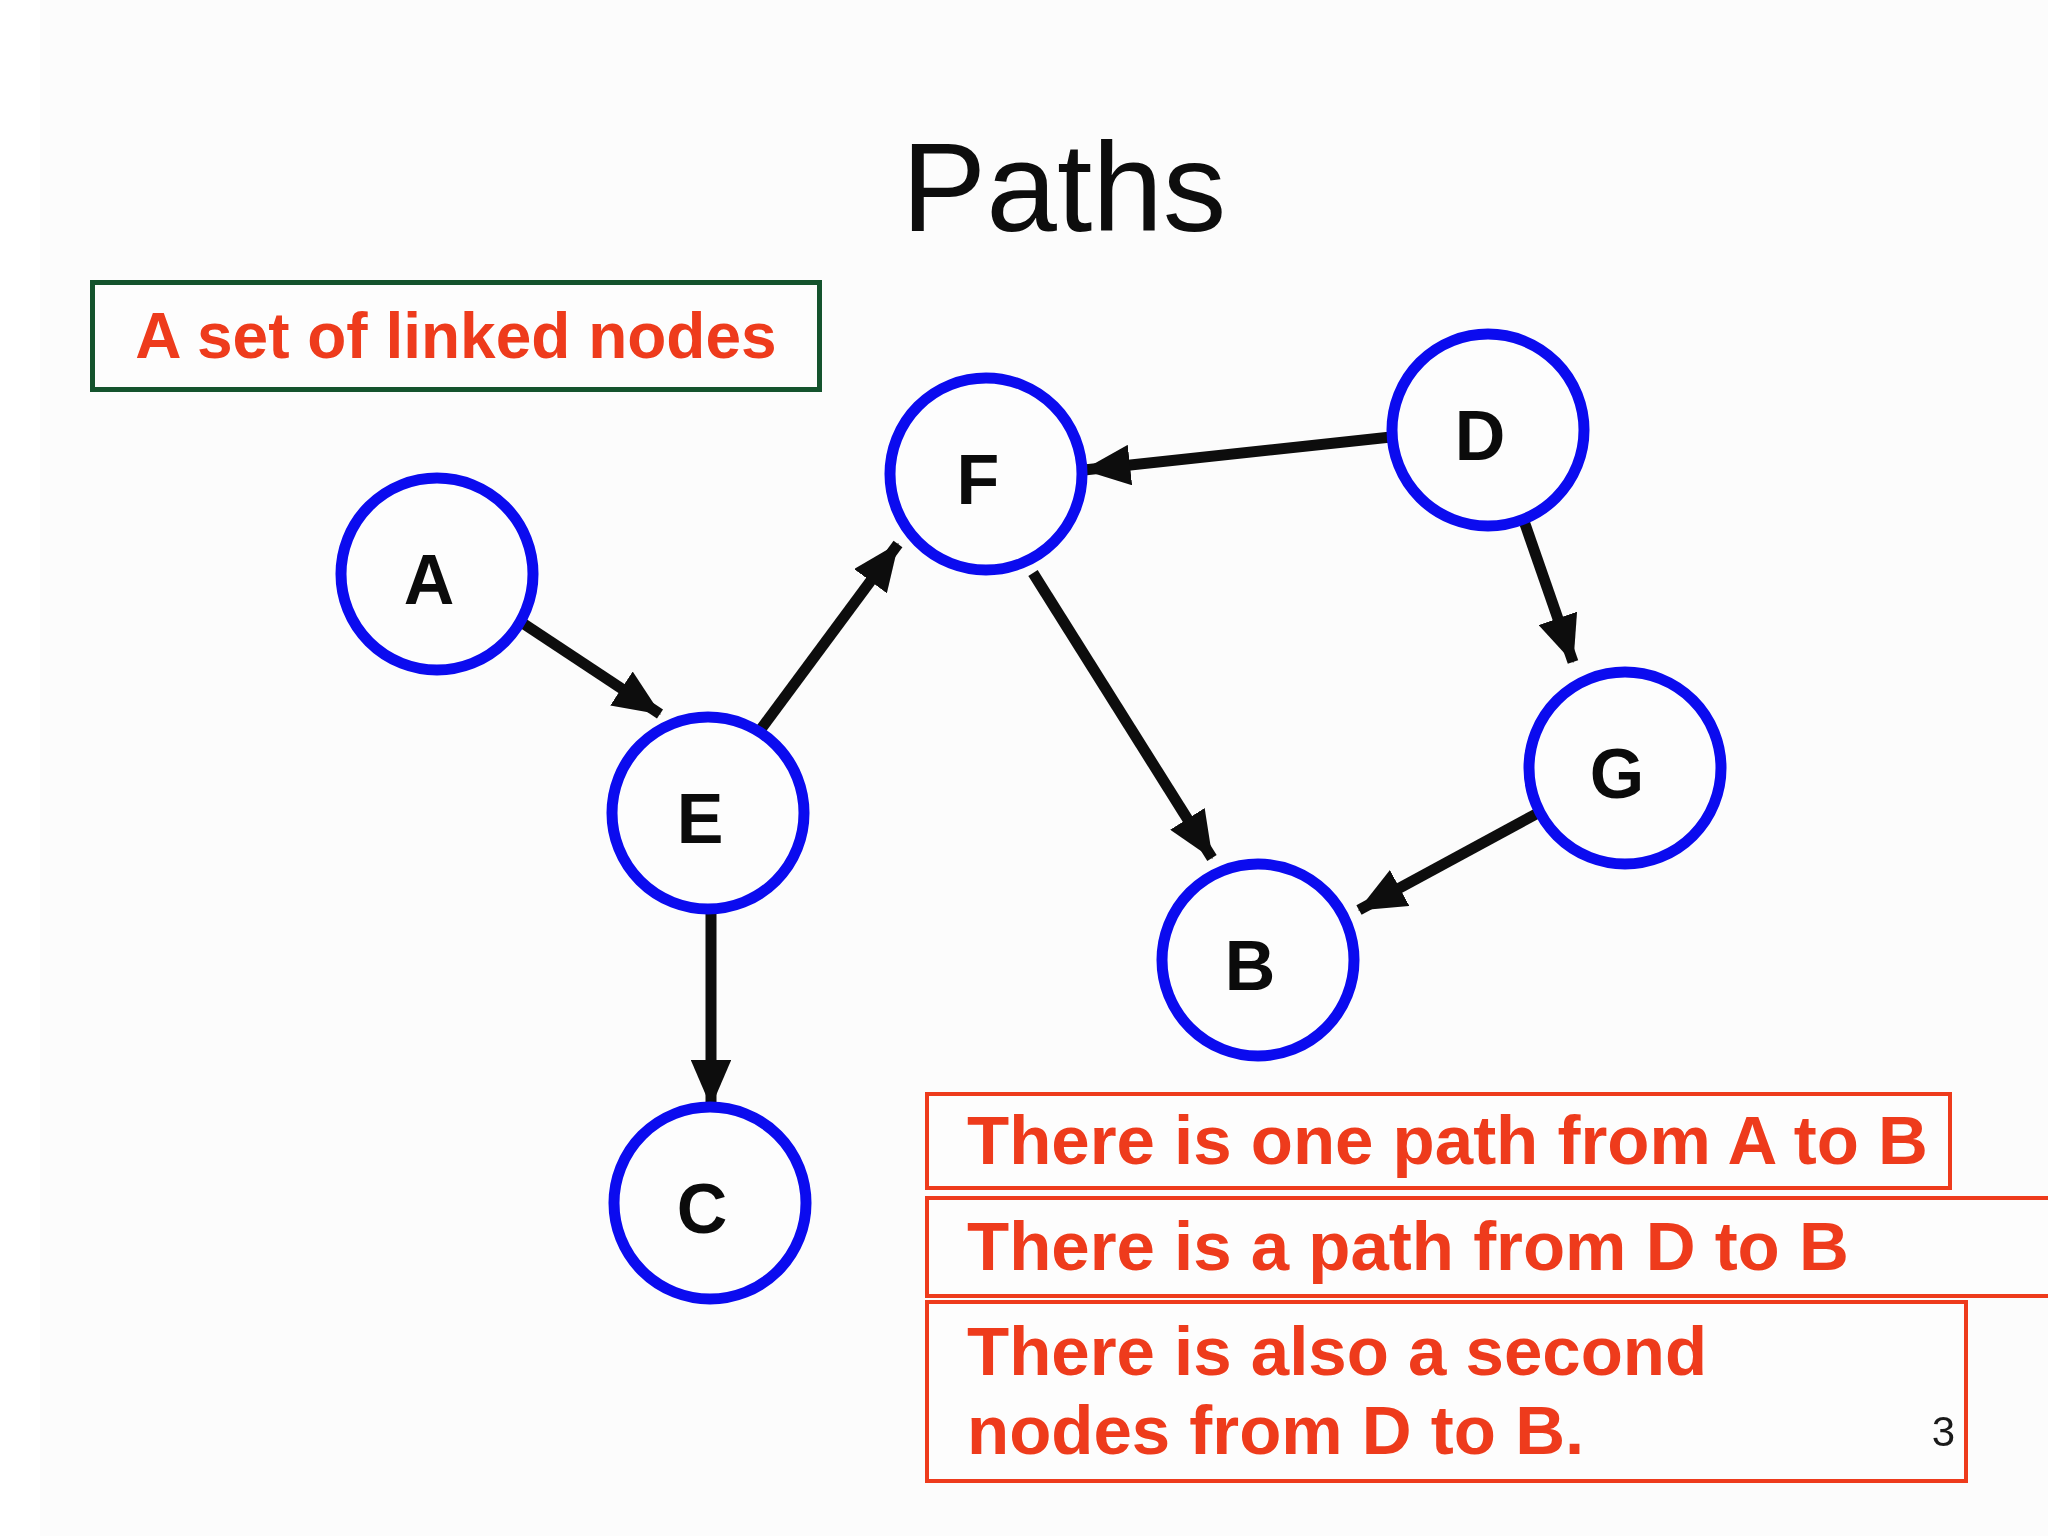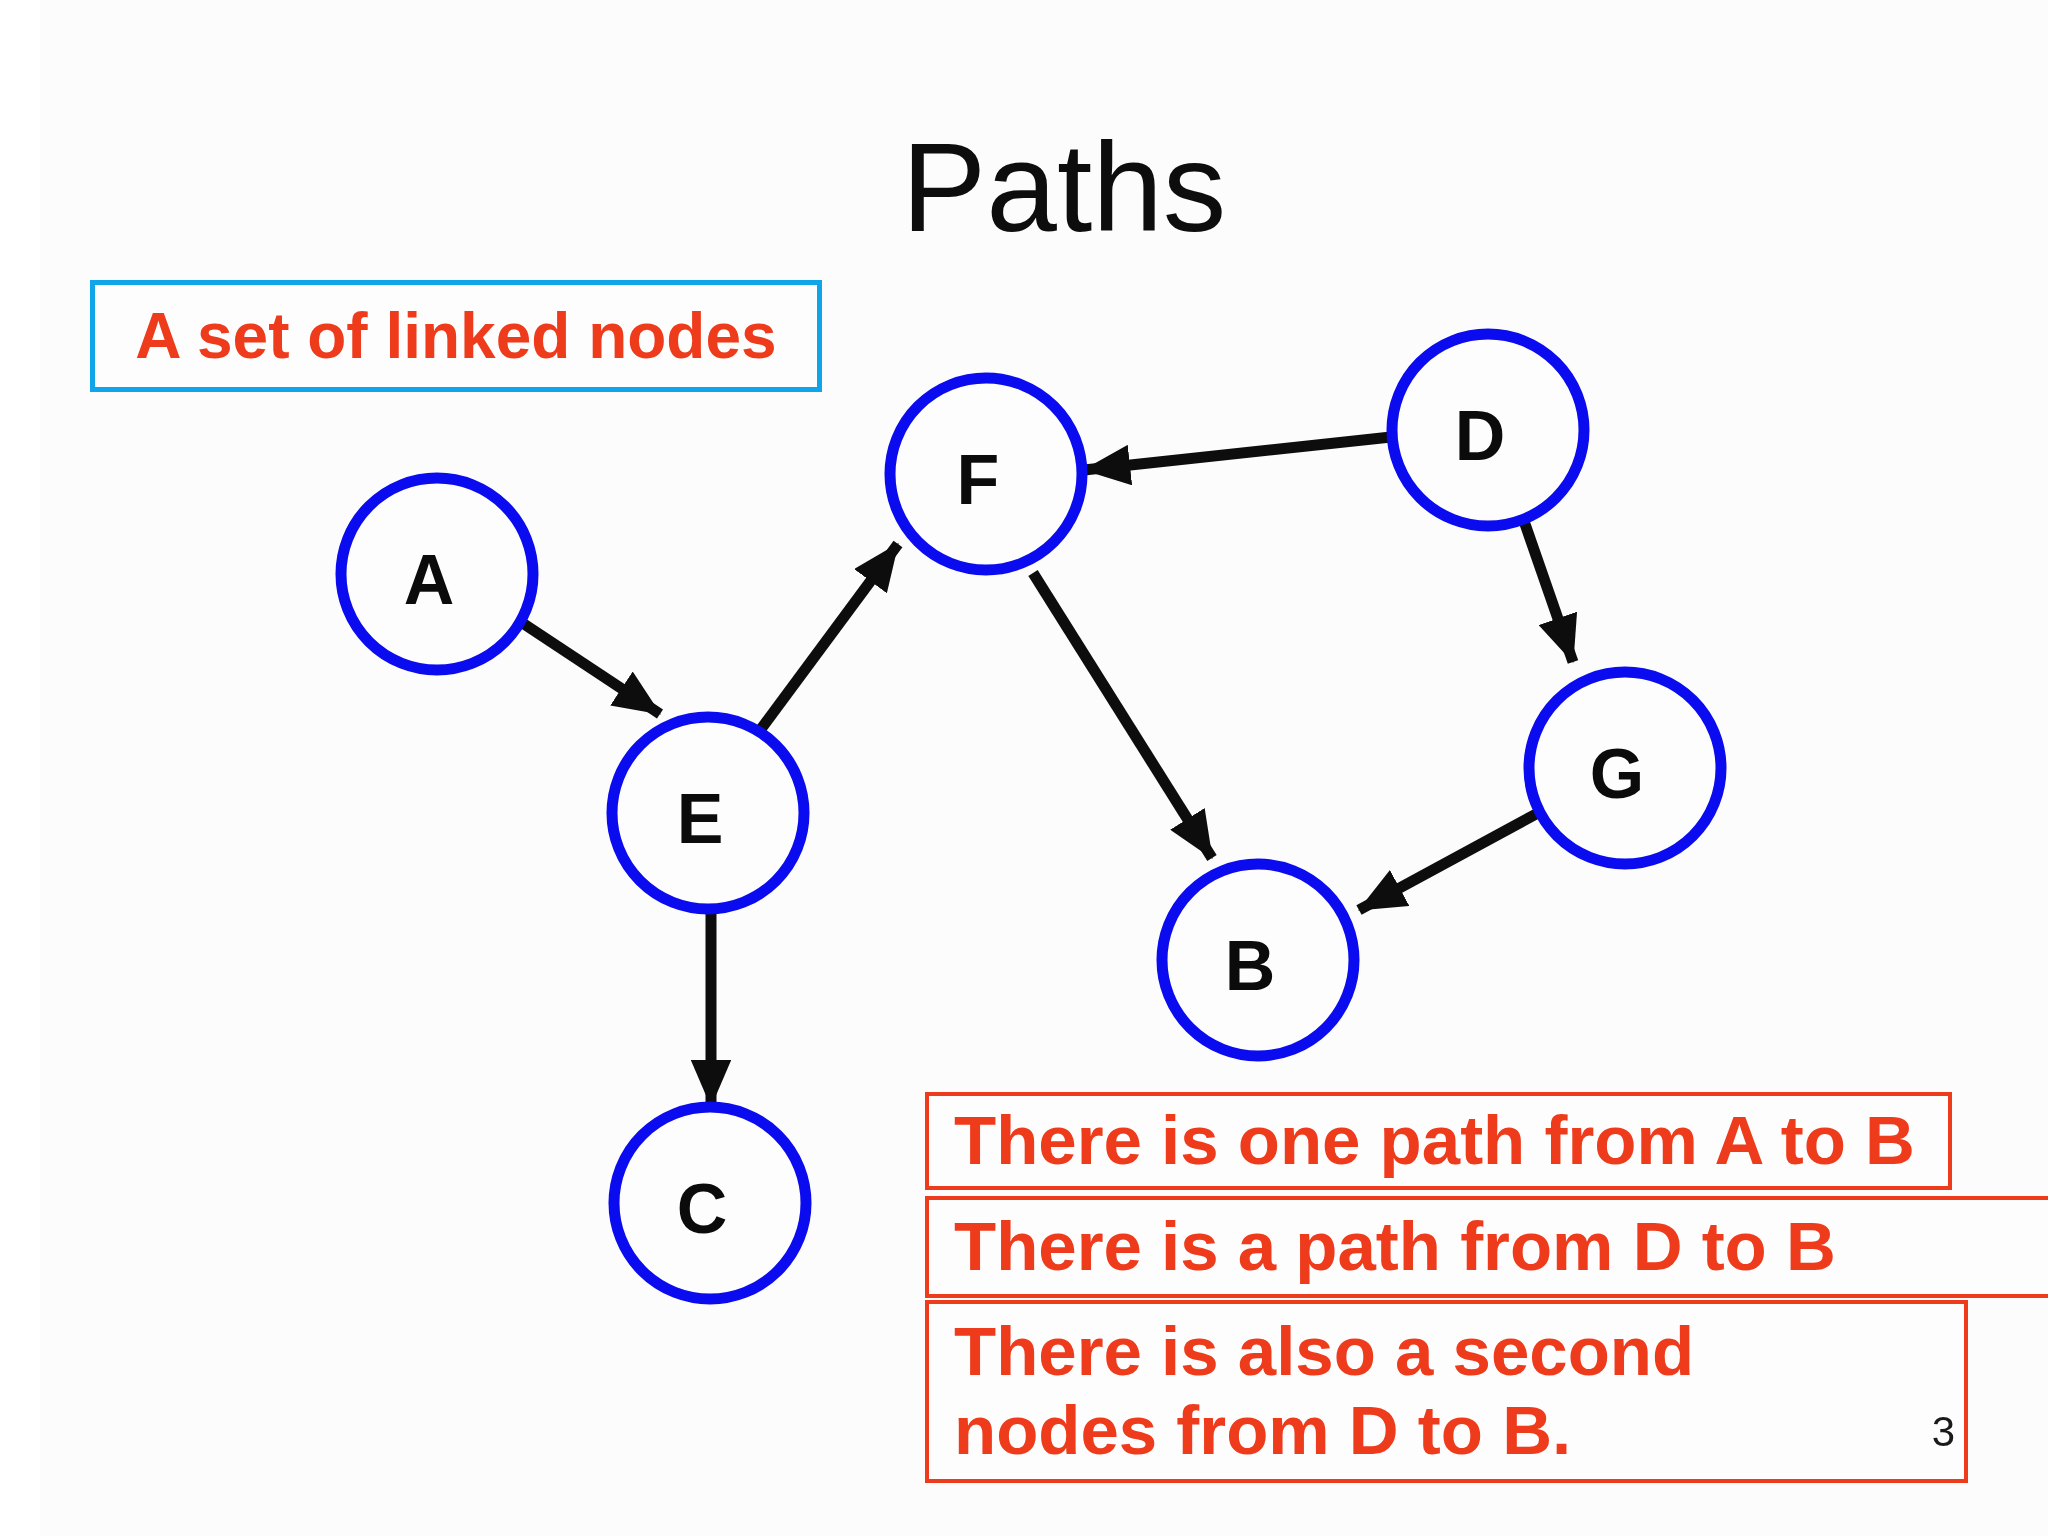--- a/index.html
+++ b/index.html
@@ -6,32 +6,32 @@
   body{width:2048px;height:1536px;font-family:"Liberation Sans","DejaVu Sans",sans-serif;}
   .slide{position:relative;width:2048px;height:1536px;background:#fcfcfc;overflow:hidden;margin-left:40px;}
 
   .title{
     position:absolute;left:0;top:118px;width:2048px;
     text-align:center;font-size:127px;line-height:1.1;font-weight:400;color:#0d0d0d;
   }
 
   .callout{
     position:absolute;left:50px;top:280px;width:732px;height:112px;
-    box-sizing:border-box;border:5px solid #0ea5e9;background:#fdfdfd;
+    box-sizing:border-box;border:5px solid #14532d;background:#fdfdfd;
     display:flex;align-items:center;justify-content:center;
     font-size:64px;font-weight:700;color:#ee3b1c;white-space:nowrap;
   }
 
   #graph-svg{position:absolute;left:0;top:0;width:2048px;height:1536px;}
 
   .note{
     position:absolute;box-sizing:border-box;border:4px solid #ee3b1c;background:#fdfdfd;
     display:flex;align-items:center;
     font-size:69px;font-weight:700;color:#ee3b1c;line-height:1.14;
-    padding-left:25px;
+    padding-left:38px;
   }
   .note-1{left:885px;top:1092px;width:1027px;height:98px;white-space:nowrap;}
   .note-2{left:885px;top:1196px;width:1257px;height:102px;white-space:nowrap;}
   .note-3{left:885px;top:1300px;width:1043px;height:183px;}
   .note-3 .note-text{max-width:960px;}
 
   .page-number{
     position:absolute;left:1860px;top:1408px;width:55px;text-align:right;
     font-size:42px;font-weight:400;color:#1a1a1a;
   }

